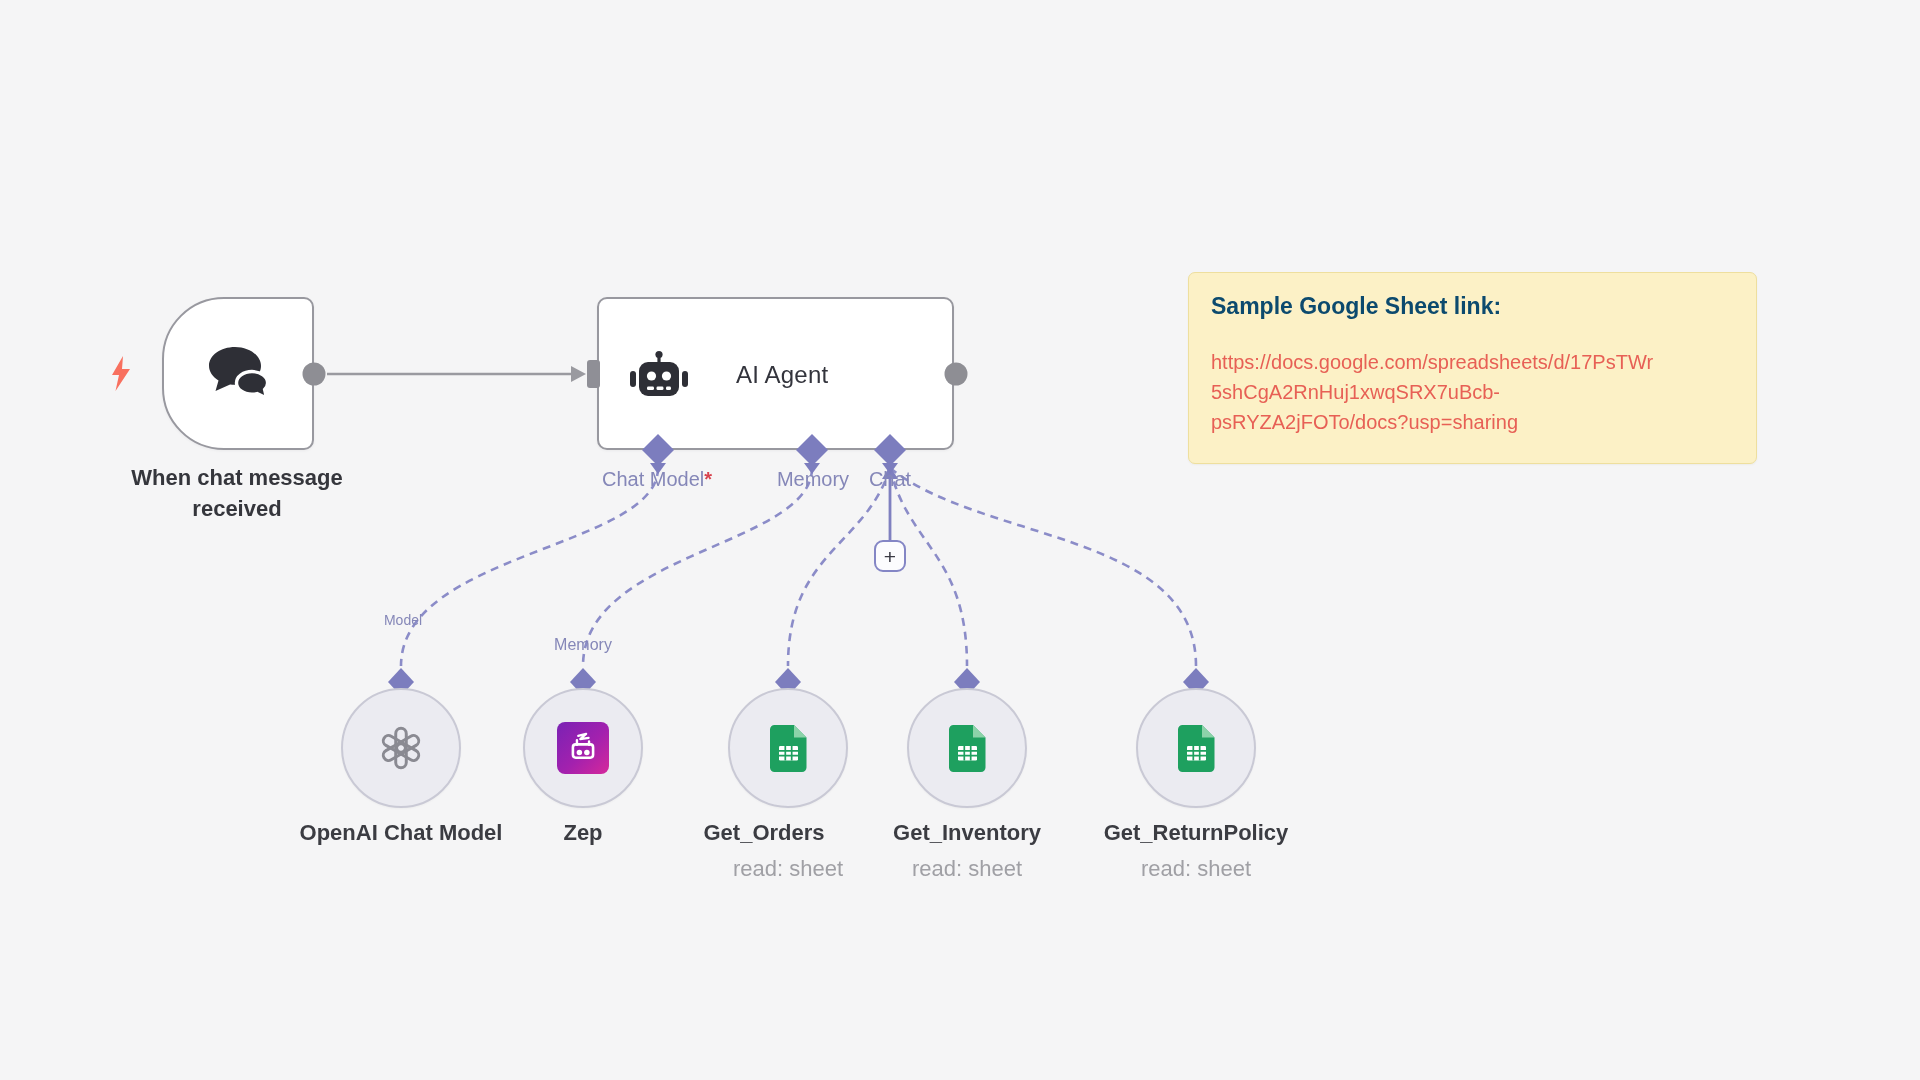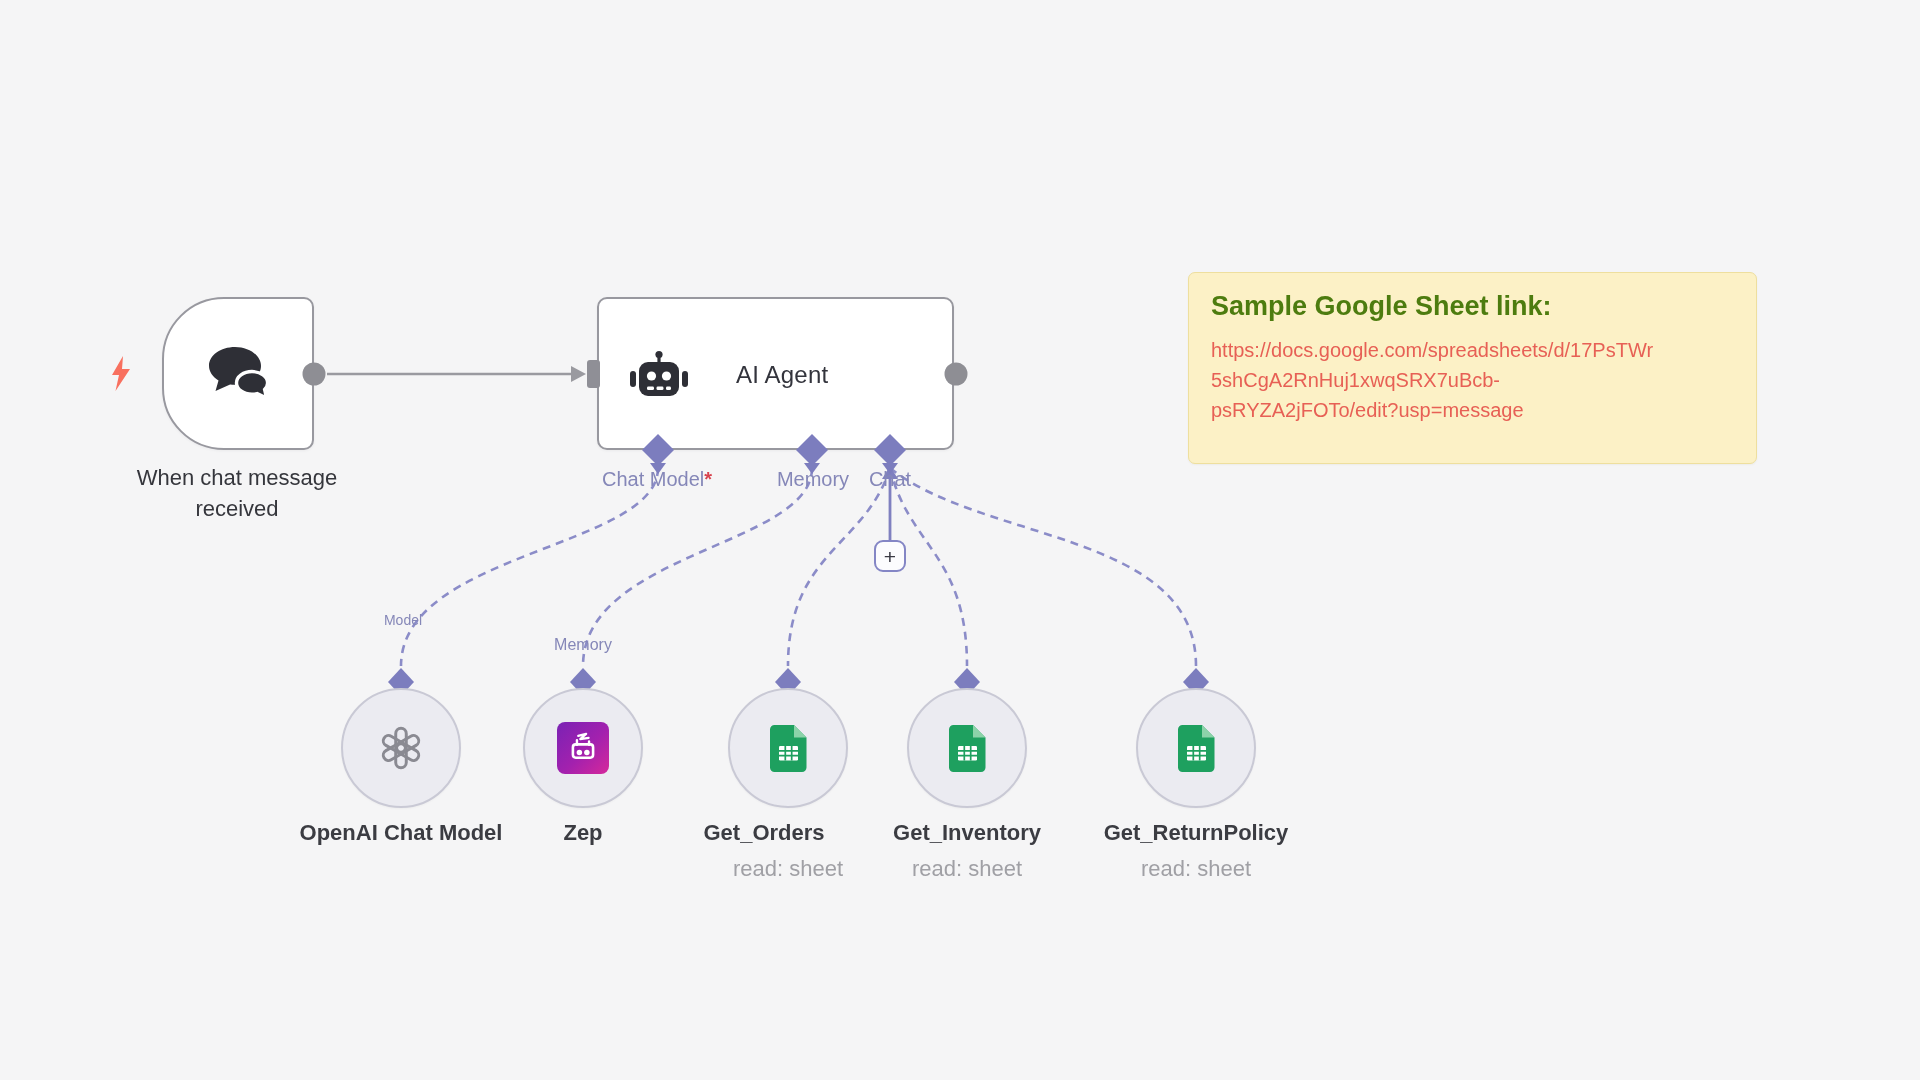--- a/index.html
+++ b/index.html
@@ -22,21 +22,21 @@
   .agent-node{
     left:597px;top:297px;width:357px;height:153px;border-radius:10px;
   }
   .agent-icon{position:absolute;left:28px;top:51px;}
   .agent-title{
     position:absolute;left:137px;top:48px;height:56px;display:flex;align-items:center;
     font-size:24px;font-weight:400;color:#33343c;letter-spacing:.2px;
   }
   .trigger-label{
     position:absolute;left:106px;top:462px;width:262px;text-align:center;
-    font-size:22px;line-height:31px;font-weight:400;color:#35363c;
+    font-size:22px;line-height:31px;font-weight:700;color:#35363c;
   }
   .bolt{position:absolute;left:112px;top:356px;}
   
   .sub-circle{
     position:absolute;top:688px;width:120px;height:120px;border-radius:50%;
     background:#ebebf1;border:2px solid #c9c9d5;box-sizing:border-box;
     display:flex;align-items:center;justify-content:center;
     box-shadow:0 1px 2px rgba(40,40,60,.04);
   }
   .zep-badge{
@@ -64,38 +64,38 @@
     box-sizing:border-box;border:2px solid #8486c5;border-radius:9px;
     background:#fcfcfe;display:flex;align-items:center;justify-content:center;
     font-size:21px;line-height:1;color:#3a3a44;cursor:pointer;
   }
   
   .sticky{
     position:absolute;left:1188px;top:272px;width:569px;height:192px;
     box-sizing:border-box;background:#fcf1c6;border:1px solid #eedf9e;
     border-radius:7px;padding:20px 22px;box-shadow:0 1px 2px rgba(120,100,20,.06);
   }
-  .sticky-title{font-size:27px;line-height:26px;font-weight:700;color:#4d7c0f;}
+  .sticky-title{font-size:23px;line-height:26px;font-weight:700;color:#0c4a6e;}
   .sticky-link{
-    display:block;margin-top:16px;font-size:20px;line-height:30px;
+    display:block;margin-top:28px;font-size:20px;line-height:30px;
     color:#e76055;text-decoration:none;cursor:pointer;
   }
   .connections{position:absolute;left:0;top:0;}
 </style>
 </head>
 <body>
 
 <div class="canvas">
 
   <div class="sticky">
     <div class="sticky-title">Sample Google Sheet link:</div>
     <a class="sticky-link">
       <span>https://docs.google.com/spreadsheets/d/17PsTWr</span><br>
       <span>5shCgA2RnHuj1xwqSRX7uBcb-</span><br>
-      <span>psRYZA2jFOTo/edit?usp=message</span>
+      <span>psRYZA2jFOTo/docs?usp=sharing</span>
     </a>
   </div>
 
   <svg class="bolt" width="19" height="35" viewBox="0 0 19 35">
     <polygon points="11,0 0,19 7,19 3.5,35 18,13 10,13" fill="#f8705f"></polygon>
   </svg>
 
   <div class="node trigger-node">
     <svg width="68" height="56" viewBox="0 0 68 56">
       <path d="M31 1 C16.6 1 5 9.4 5 19.8 c0 5.9 3.7 11.1 9.5 14.6 L11.5 45 l14.6 -6.6 c1.6 .25 3.2 .4 4.9 .4 14.4 0 26 -8.4 26 -18.8 S45.4 1 31 1 Z" fill="#2e2f36"></path>

